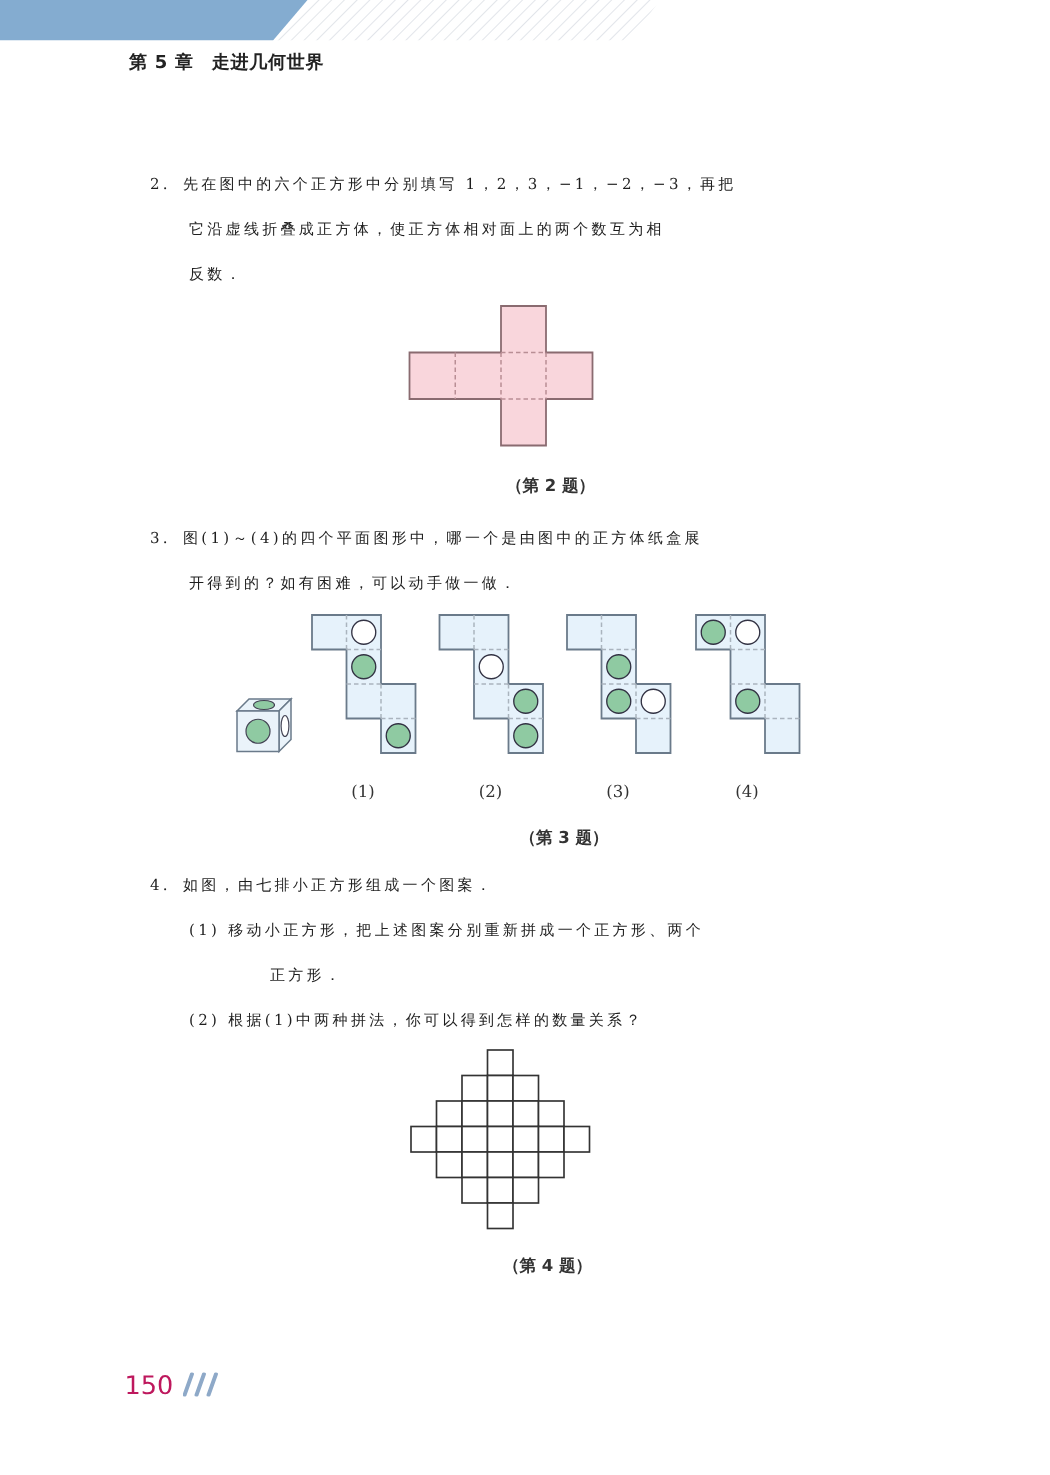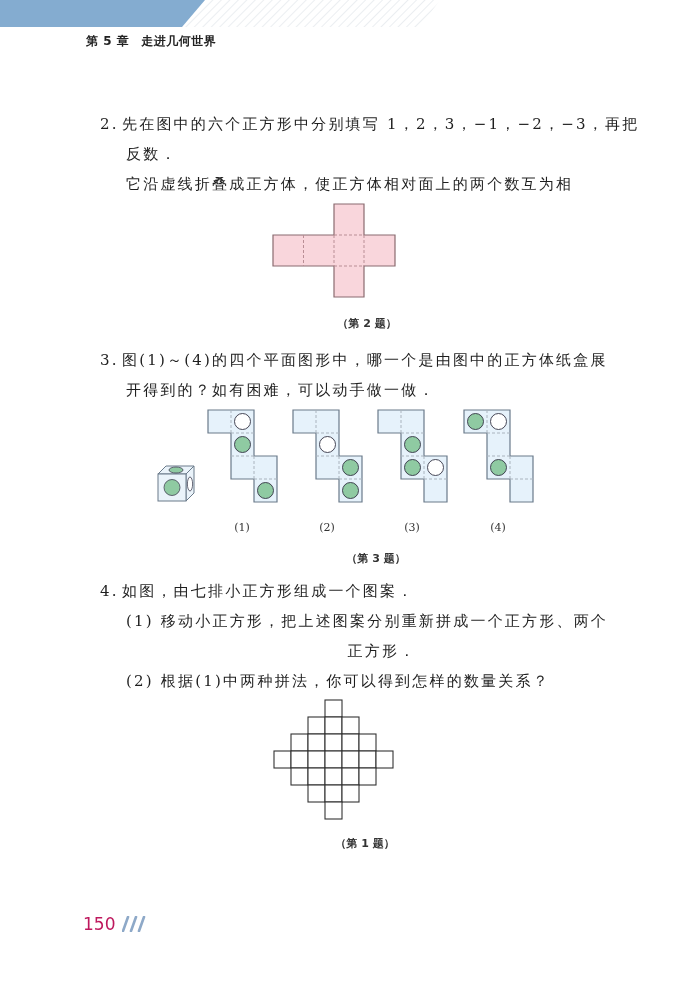--- a/index.html
+++ b/index.html
@@ -2,28 +2,28 @@
 <html><head>
 <meta charset="utf-8">
 <style>
   html, body { margin: 0; padding: 0; background: #ffffff; }
   body { width: 700px; height: 983px; position: relative; overflow: hidden;
          font-family: "DejaVu Serif", "Liberation Serif", serif; color: #1e1e1e; }
   .band { position: absolute; left: 0; top: 0; width: 700px; height: 27px; }
   .chapter { position: absolute; left: 72px; top: 33px; font-family: "DejaVu Sans", "Liberation Sans", sans-serif;
              font-size: 12px; font-weight: bold; color: #222; letter-spacing: 0.5px; margin-left: 14px; }
   .chapter .sp { display: inline-block; width: 12px; }
-  .para { position: absolute; font-size: 15px; line-height: 30px; letter-spacing: 2.2px; }
+  .para { position: absolute; font-size: 10px; line-height: 30px; letter-spacing: 2.2px; }
   .q2 { left: 104px; top: 109px; width: 480px; }
   .q3 { left: 104px; top: 345px; width: 480px; }
   .q4 { left: 104px; top: 576px; width: 480px; }
   .num { display: inline-block; width: 22px; margin-left: -4px; }
   .line { white-space: nowrap; }
   .ind { padding-left: 22px; }
-  .ind3 { padding-left: 76px; text-align: center; }
+  .ind3 { padding-left: 76px; }
   .caption { position: absolute; font-family: "DejaVu Sans", "Liberation Sans", sans-serif;
              font-size: 11px; font-weight: bold; color: #333; transform: translateX(-50%); white-space: nowrap; margin-left: 31px; }
   .sublabel { position: absolute; font-size: 11px; color: #333; transform: translateX(-50%); }
   .figure { position: absolute; }
   .page-num { position: absolute; left: 83px; top: 914px; font-family: "DejaVu Sans", "Liberation Sans", sans-serif;
               font-size: 17px; color: #be185d; }
 </style>
 </head>
 <body>
 
@@ -36,22 +36,22 @@
   <polygon points="205,0 440,0 420,27 182,27" fill="url(#hatch)"></polygon>
   <polygon points="0,0 205,0 182,27 0,27" fill="#84acd0"></polygon>
 </svg>
 
 <div class="chapter">
   <span>第 5 章</span><span class="sp"></span><span>走进几何世界</span>
 </div>
 
 <div class="para q2">
   <div class="line"><span class="num">2.</span><span>先在图中的六个正方形中分别填写 1，2，3，−1，−2，−3，再把</span></div>
+  <div class="line ind">它沿虚线折叠成正方体，使正方体相对面上的两个数互为相</div>
   <div class="line ind">反数．</div>
-  <div class="line ind">它沿虚线折叠成正方体，使正方体相对面上的两个数互为相</div>
 </div>
 
 <svg class="figure" style="left:272px;top:203px;" width="126" height="96" viewBox="0 0 126 96">
   <g fill="#f9d6dc" stroke="#8a6b70" stroke-width="1.2">
     <polygon points="62,1 92,1 92,32 123,32 123,63 92,63 92,94 62,94 62,63 1,63 1,32 62,32"></polygon>
   </g>
   <g stroke="#b98e95" stroke-width="1" stroke-dasharray="3,2" fill="none">
     <line x1="31.5" y1="32" x2="31.5" y2="63"></line>
     <line x1="62" y1="32" x2="62" y2="63"></line>
     <line x1="92" y1="32" x2="92" y2="63"></line>
@@ -174,21 +174,21 @@
       <rect x="35" y="69" width="17" height="17"></rect>
       <rect x="52" y="69" width="17" height="17"></rect>
       <rect x="69" y="69" width="17" height="17"></rect>
       <rect x="86" y="69" width="17" height="17"></rect>
     <rect x="35" y="86" width="17" height="17"></rect>
       <rect x="52" y="86" width="17" height="17"></rect>
       <rect x="69" y="86" width="17" height="17"></rect>
     <rect x="52" y="103" width="17" height="17"></rect>
   </g>
 </svg>
-<div class="caption" style="left:334px;top:836px;">（第 1 题）</div>
+<div class="caption" style="left:334px;top:836px;">（第 4 题）</div>
 
 <div class="page-num">
   <span>150</span>
   <svg width="26" height="16" viewBox="0 0 26 16" style="vertical-align:-2px;margin-left:1px;">
     <g stroke="#8ea9c8" stroke-width="2.6" stroke-linecap="round">
       <line x1="6" y1="1" x2="1" y2="15"></line>
         <line x1="14" y1="1" x2="9" y2="15"></line>
         <line x1="22" y1="1" x2="17" y2="15"></line>
     </g>
   </svg>

